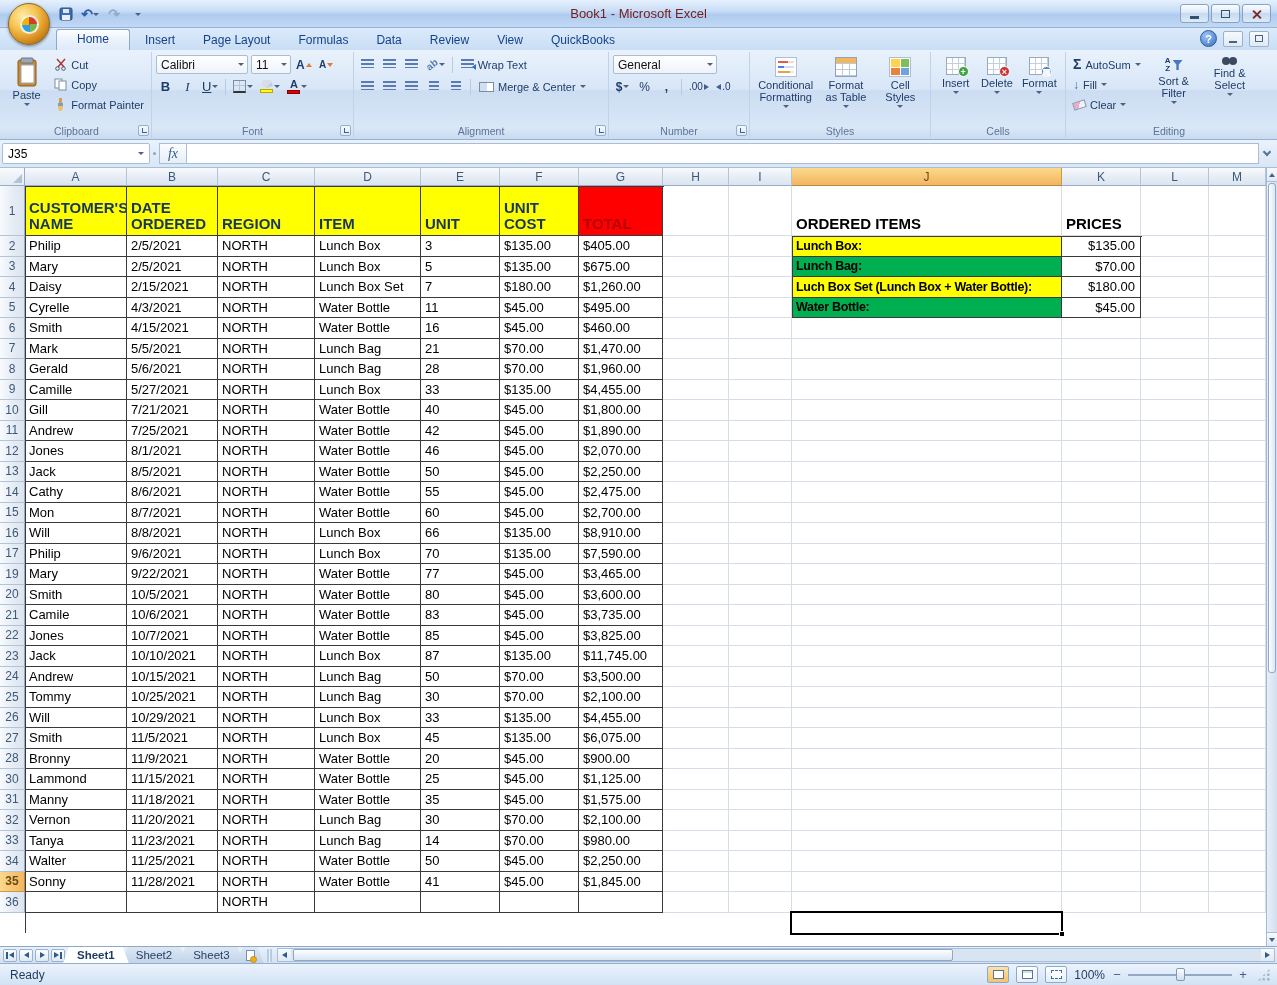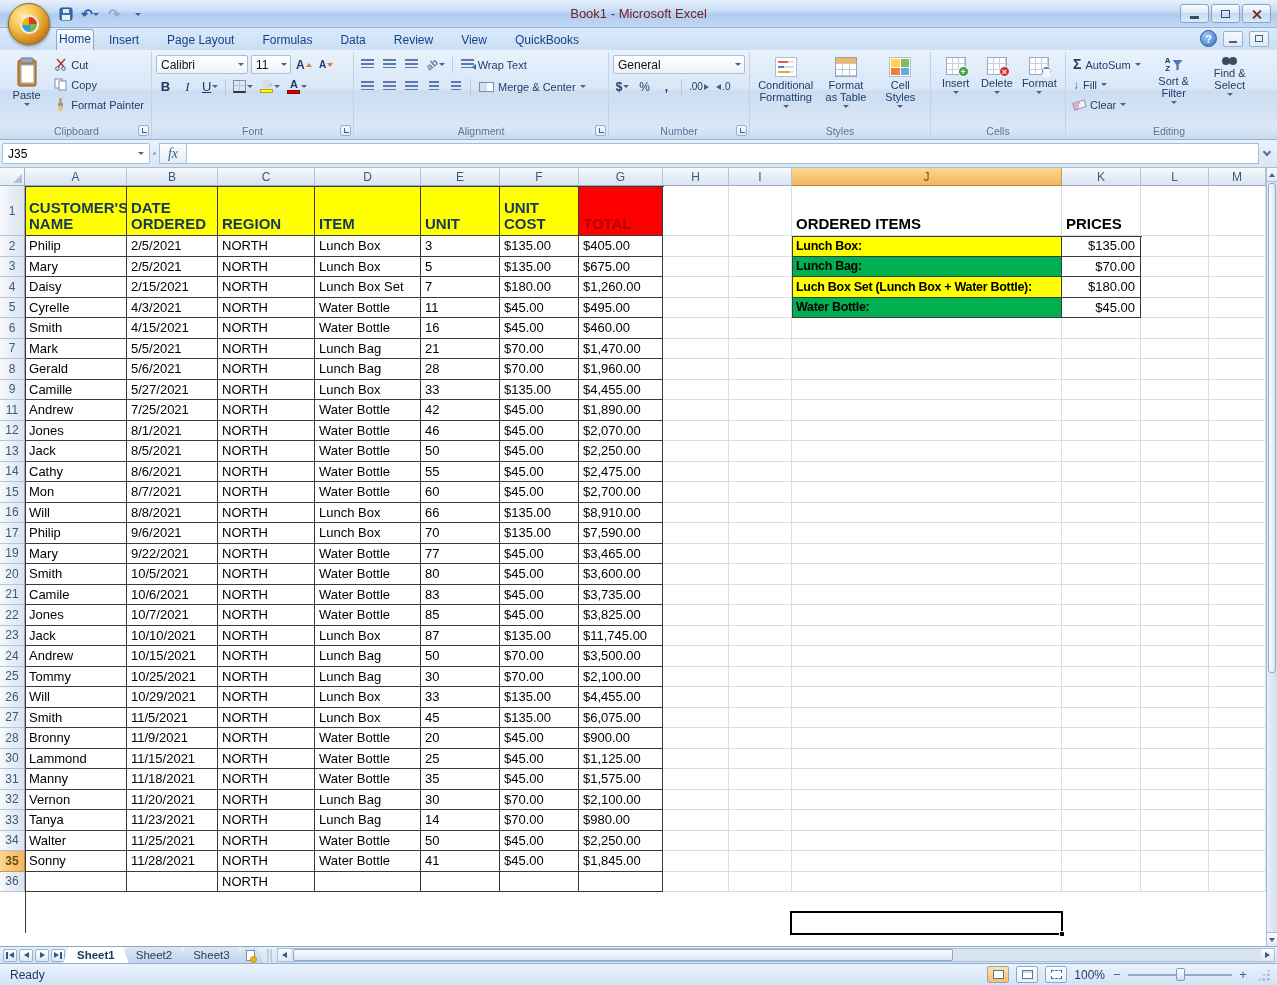--- a/index.html
+++ b/index.html
@@ -27,21 +27,21 @@
   .glyph-restore{width:9px;height:8px;border:1.5px solid #33506e;}
   .glyph-close{position:relative;width:10px;height:10px;}
   .glyph-close::before,.glyph-close::after{content:"";position:absolute;left:4px;top:0;width:2px;height:11px;background:#7a2a2a;}
   .glyph-close::before{transform:rotate(45deg);}.glyph-close::after{transform:rotate(-45deg);}
 
   
   .tabrow{position:absolute;left:0;top:28px;width:100%;height:22px;background:linear-gradient(#dcebfc,#c9ddf4);}
   .rtabs{position:absolute;left:56px;bottom:0;display:flex;align-items:flex-end;gap:2px;}
   .rtab{padding:3px 13px;font-size:12px;color:#15428b;white-space:nowrap;}
   .rtab.active{background:linear-gradient(#fdfeff,#e9f1fb 55%,#dfeafa);border:1px solid #8ea8c8;border-bottom:none;
-    border-radius:3px 3px 0 0;padding:2px 2px 4px;}
+    border-radius:3px 3px 0 0;padding:2px 20px 4px;}
   .trc{position:absolute;right:8px;top:2px;display:flex;gap:6px;align-items:center;}
   .helpbtn{width:17px;height:17px;border-radius:50%;border:1px solid #2f5a9e;color:#fff;font-weight:bold;font-size:11px;
     display:flex;align-items:center;justify-content:center;background:radial-gradient(circle at 35% 30%,#9cc4f5,#3a6fc3);}
   .smwbtn{width:20px;height:16px;border:1px solid #9ab0cc;border-radius:2px;background:linear-gradient(#f7fafd,#dfe9f4);
     display:flex;align-items:center;justify-content:center;}
   .glyph-min2{width:8px;height:2px;background:#4a617f;margin-top:6px;}
   .glyph-rest2{width:8px;height:7px;border:1px solid #4a617f;}
 
   
   .ribbon{position:absolute;left:0;top:50px;width:100%;height:90px;display:flex;align-items:stretch;padding:2px 0 0 2px;
@@ -407,21 +407,21 @@
           <span>Merge &amp; Center</span>
           <span class="dda"></span>
         </div>
     </div>
     <div class="glabel">Alignment</div>
     <div class="launcher"></div>
   </div>
 
   <div class="group" style="width:141px">
     <div class="frow">
-      <div class="combo" style="width:132px">
+      <div class="combo" style="width:104px">
           <span>General</span>
           <span class="dda"></span>
         </div>
     </div>
     <div class="frow">
       <div class="sbtn">
           <span style="font-weight:bold;">$</span>
           <span class="dda"></span>
         </div>
       <div class="sbtn">
@@ -731,20 +731,36 @@
           <td class="mc">$135.00</td>
           <td class="mc">$4,455.00</td>
           <td class="c"></td>
           <td class="c"></td>
           <td class="c"></td>
           <td class="c"></td>
           <td class="c"></td>
           <td class="c"></td>
         </tr>
         <tr class="rn">
+          <th class="rh">10</th>
+          <td class="mc">Gill</td>
+          <td class="mc">7/21/2021</td>
+          <td class="mc">NORTH</td>
+          <td class="mc">Water Bottle</td>
+          <td class="mc">40</td>
+          <td class="mc">$45.00</td>
+          <td class="mc">$1,800.00</td>
+          <td class="c"></td>
+          <td class="c"></td>
+          <td class="c"></td>
+          <td class="c"></td>
+          <td class="c"></td>
+          <td class="c"></td>
+        </tr>
+        <tr class="rn">
           <th class="rh">11</th>
           <td class="mc">Andrew</td>
           <td class="mc">7/25/2021</td>
           <td class="mc">NORTH</td>
           <td class="mc">Water Bottle</td>
           <td class="mc">42</td>
           <td class="mc">$45.00</td>
           <td class="mc">$1,890.00</td>
           <td class="c"></td>
           <td class="c"></td>

